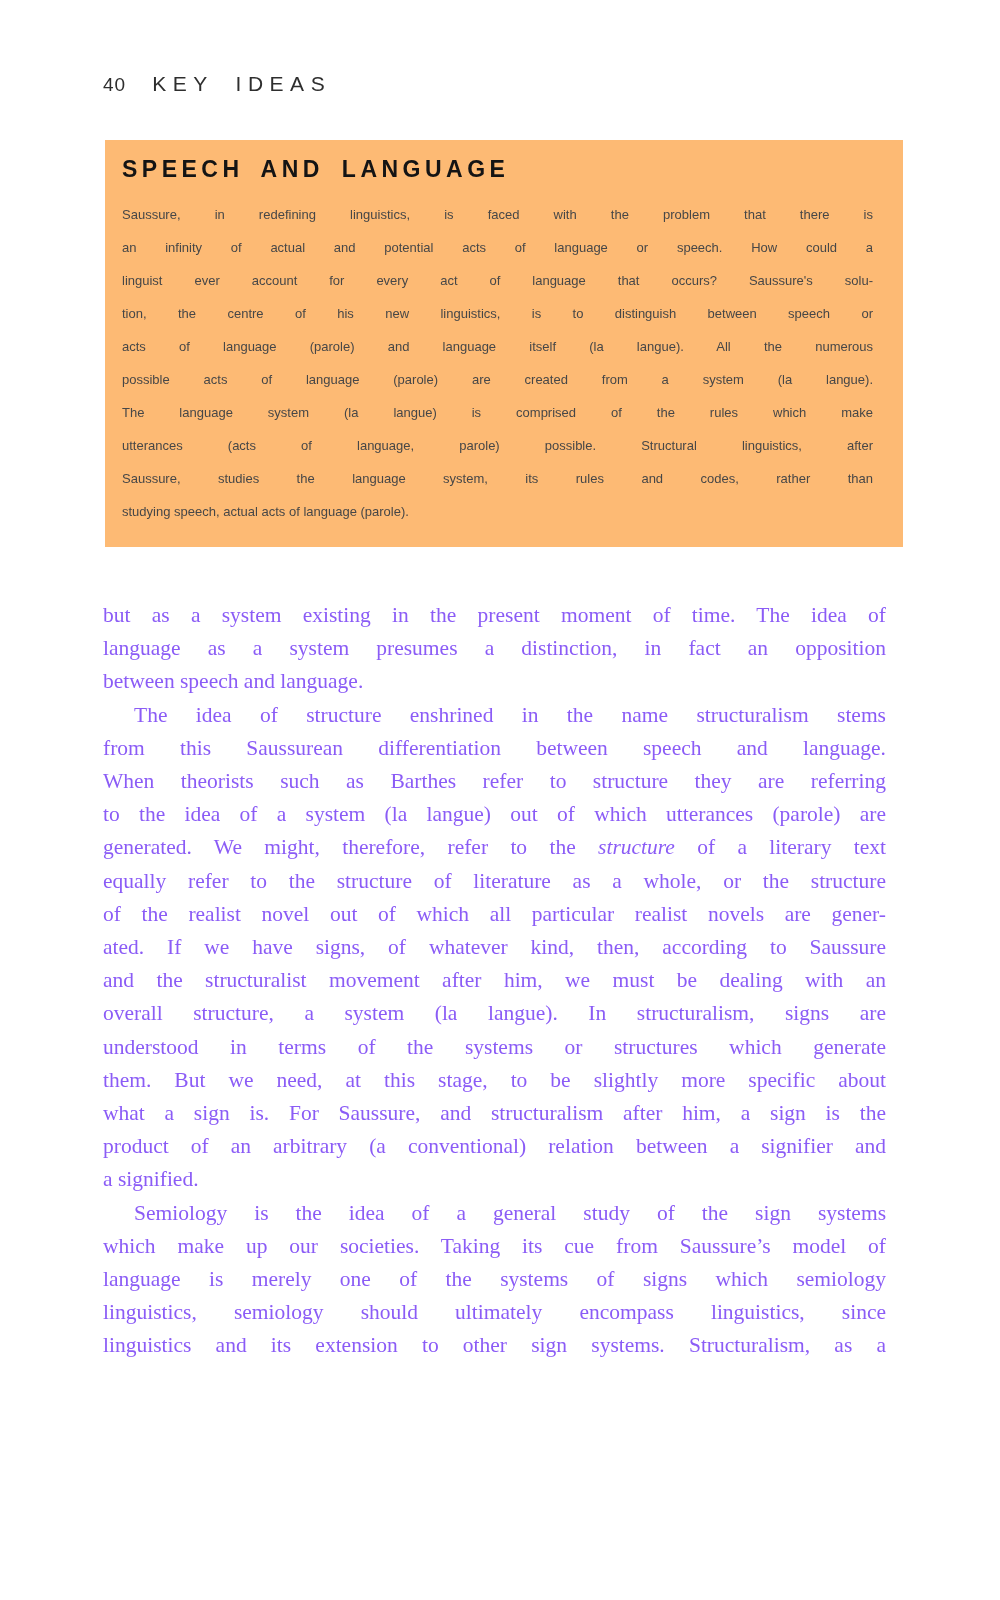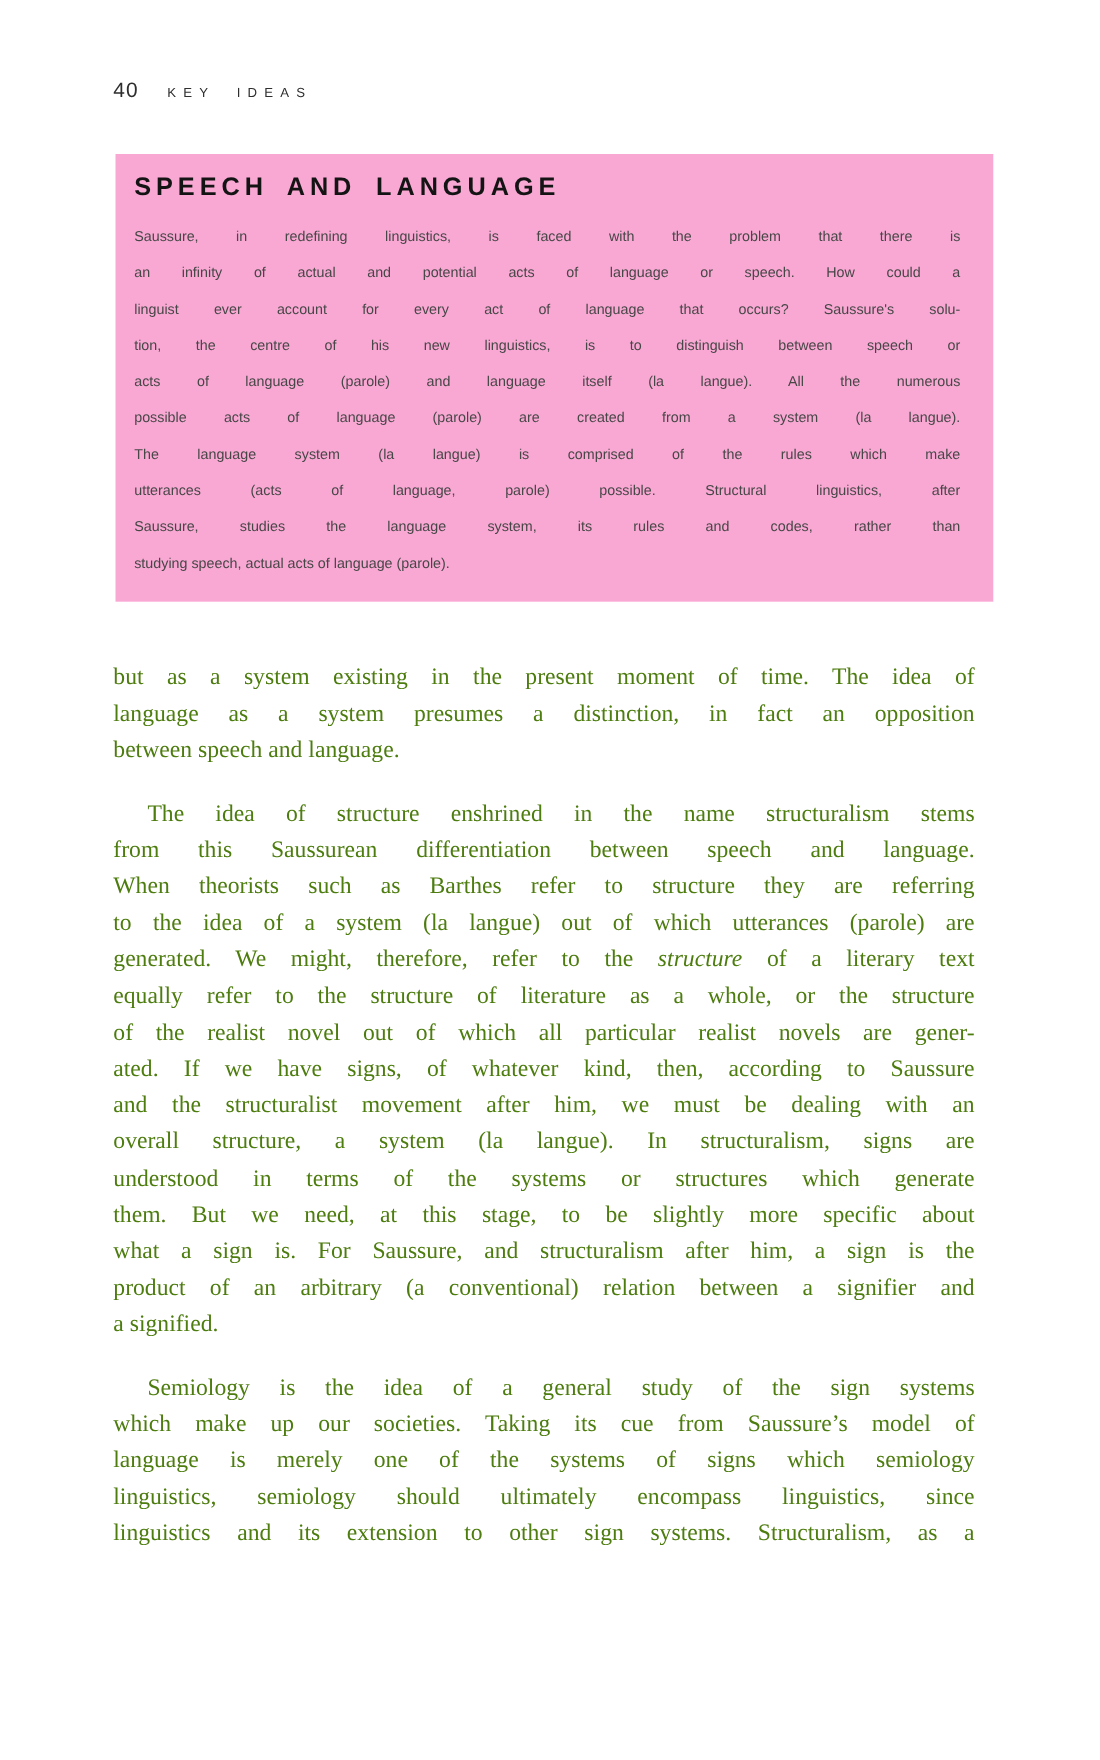--- a/index.html
+++ b/index.html
@@ -19,21 +19,21 @@
     align-items: baseline;
     gap: 26px;
     font-family: "Liberation Sans", sans-serif;
     color: #2e2e2e;
   }
   .page-number {
     font-size: 19px;
     letter-spacing: 1px;
   }
   .running-head {
-    font-size: 12px;
+    font-size: 21px;
     letter-spacing: 6.5px;
     word-spacing: 10px;
   }
   .callout-box {
     position: absolute;
     left: 105px;
     top: 140px;
     width: 798px;
     box-sizing: border-box;
     padding: 15px 30px 19px 17px;
@@ -62,52 +62,52 @@
     font-size: 21.5px;
     line-height: 33.2px;
     color: #1c1c1c;
   }
   .para { margin: 0; }
   .tline {
     text-align: justify;
     text-align-last: justify;
   }
   .tline.no-just { text-align-last: left; }
-  .tline.indent { text-indent: 31px; margin-top: 24px; }
+  .tline.indent { text-indent: 31px; }
   .tline i { font-style: italic; }
 </style>
 </head>
 <body>
 
 <div class="page">
 
   <div class="page-header" style="color: rgb(46, 46, 46);">
     <span class="page-number">40</span>
     <span class="running-head">KEY IDEAS</span>
   </div>
 
-  <div class="callout-box" style="background: #f9a8d4;">
+  <div class="callout-box" style="background: #fdba74;">
     <h2 class="box-title" style="color: rgb(20, 20, 20);">SPEECH AND LANGUAGE</h2>
     <div class="box-body" style="color: rgb(71, 71, 71);">
         <div class="para">
           <div class="tline"><span>Saussure, in redefining linguistics, is faced with the problem that there is</span></div>
           <div class="tline"><span>an infinity of actual and potential acts of language or speech. How could a</span></div>
           <div class="tline"><span>linguist ever account for every act of language that occurs? Saussure's solu-</span></div>
           <div class="tline"><span>tion, the centre of his new linguistics, is to distinguish between speech or</span></div>
           <div class="tline"><span>acts of language (parole) and language itself (la langue). All the numerous</span></div>
           <div class="tline"><span>possible acts of language (parole) are created from a system (la langue).</span></div>
           <div class="tline"><span>The language system (la langue) is comprised of the rules which make</span></div>
           <div class="tline"><span>utterances (acts of language, parole) possible. Structural linguistics, after</span></div>
           <div class="tline"><span>Saussure, studies the language system, its rules and codes, rather than</span></div>
           <div class="tline no-just"><span>studying speech, actual acts of language (parole).</span></div>
         </div>
       </div>
   </div>
 
-  <div class="body-text" style="color: #4d7c0f;">
+  <div class="body-text" style="color: #8b5cf6;">
       <div class="para">
         <div class="tline"><span>but as a system existing in the present moment of time. The idea of</span></div>
         <div class="tline"><span>language as a system presumes a distinction, in fact an opposition</span></div>
         <div class="tline no-just"><span>between speech and language.</span></div>
       </div>
       <div class="para">
         <div class="tline indent"><span>The idea of structure enshrined in the name structuralism stems</span></div>
         <div class="tline"><span>from this Saussurean differentiation between speech and language.</span></div>
         <div class="tline"><span>When theorists such as Barthes refer to structure they are referring</span></div>
         <div class="tline"><span>to the idea of a system (la langue) out of which utterances (parole) are</span></div>

